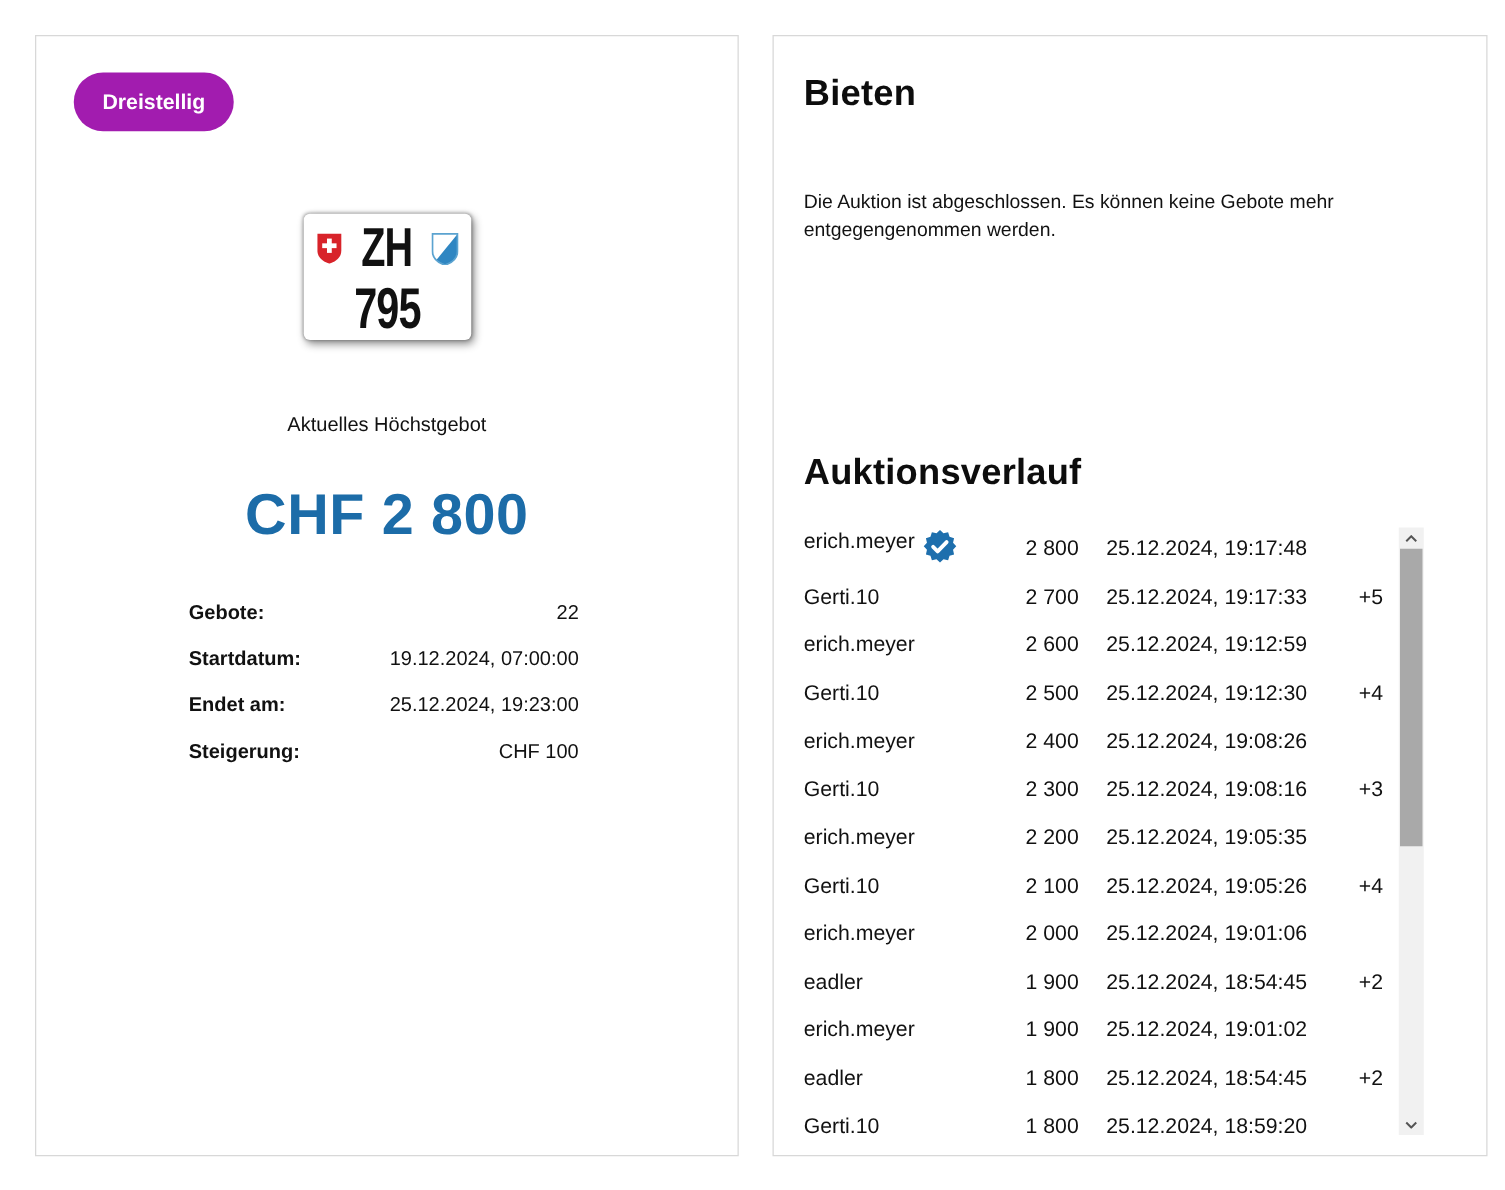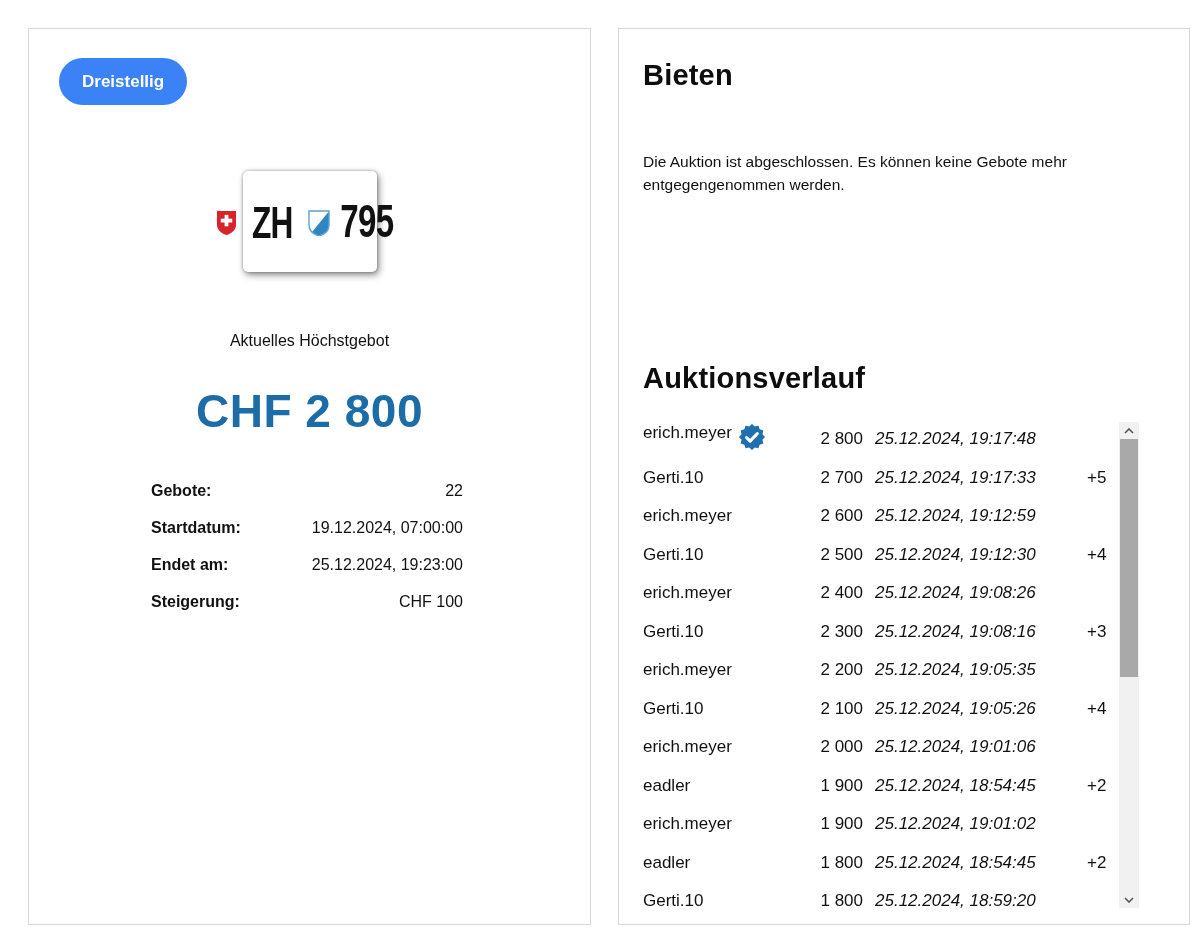--- a/index.html
+++ b/index.html
@@ -6,27 +6,27 @@
   html,body { width:1204px; height:952px; background:#ffffff;
               font-family:"Liberation Sans", sans-serif; color:#1a1a1a; }
   .page { position:relative; width:1204px; height:952px; overflow:hidden; }
 
   .panel { position:absolute; top:28px; height:897px; background:#fff; border:1px solid #d8d8d8; }
   .panel-left  { left:28px;  width:563px; }
   .panel-right { left:618px; width:572px; }
 
   
   .pill { position:absolute; left:30px; top:29px; height:47px; padding:0 23px;
-          background:#3b82f6; border-radius:24px; color:#fff; font-weight:bold;
+          background:#a21caf; border-radius:24px; color:#fff; font-weight:bold;
           font-size:17px; display:flex; align-items:center; }
 
   .plate { position:absolute; left:214px; top:142px; width:134px; height:101px;
            background:#fff; border-radius:5px;
            box-shadow:2px 3px 7px rgba(0,0,0,.45), 0 0 3px rgba(0,0,0,.35);
-           display:flex; flex-direction:row; align-items:center; justify-content:center; }
+           display:flex; flex-direction:column; align-items:center; justify-content:center; }
   .plate-row1 { display:flex; align-items:center; gap:7px; height:48px; margin-top:2px; }
   .plate-row2 { height:48px; display:flex; align-items:flex-start; }
   .plate-text { font-weight:bold; color:#111; font-size:44px; line-height:1;
                 display:inline-block; transform:scaleX(.72); letter-spacing:-1px; }
   .shield-svg { display:block; }
 
   .hb-label { position:absolute; left:0; top:303px; width:100%; text-align:center; font-size:16px; color:#111; }
   .hb-value { position:absolute; left:0; top:355px; width:100%; text-align:center;
               font-size:46px; font-weight:bold; color:#1c6ca8; letter-spacing:.5px; }
 
@@ -40,21 +40,21 @@
   .title-bieten { top:30px; }
   .title-verlauf { top:333px; }
   .closed-msg { position:absolute; left:24px; top:121px; width:492px;
                 font-size:15.5px; line-height:23px; color:#111; }
 
   .history { position:absolute; left:24px; top:391px; width:496px; height:489px; }
   .bid-list { position:absolute; left:0; top:0; width:476px; height:489px; overflow:hidden; }
   .bid-row { display:flex; align-items:center; height:38.5px; font-size:17px; color:#111; }
   .bid-name { width:170px; display:flex; align-items:flex-start; gap:6px; }
   .bid-amount { width:50px; text-align:right; }
-  .bid-time { margin-left:12px; white-space:nowrap;font-style:italic; }
+  .bid-time { margin-left:22px; white-space:nowrap; }
   .bid-diff { margin-left:auto; width:36px; text-align:left; padding-left:4px; }
   .winner-badge { flex:0 0 auto; }
 
   
   .scrollbar { position:absolute; right:0; top:2px; width:20px; height:486px; background:#f1f1f1; }
   .scroll-arrow { position:absolute; left:0; width:20px; height:17px; display:flex;
                   align-items:center; justify-content:center; }
   .scroll-arrow.up { top:0; } .scroll-arrow.down { bottom:0; }
   .scroll-thumb { position:absolute; left:1px; top:17px; width:18px; height:238px; background:#a9a9a9; }
 </style>

